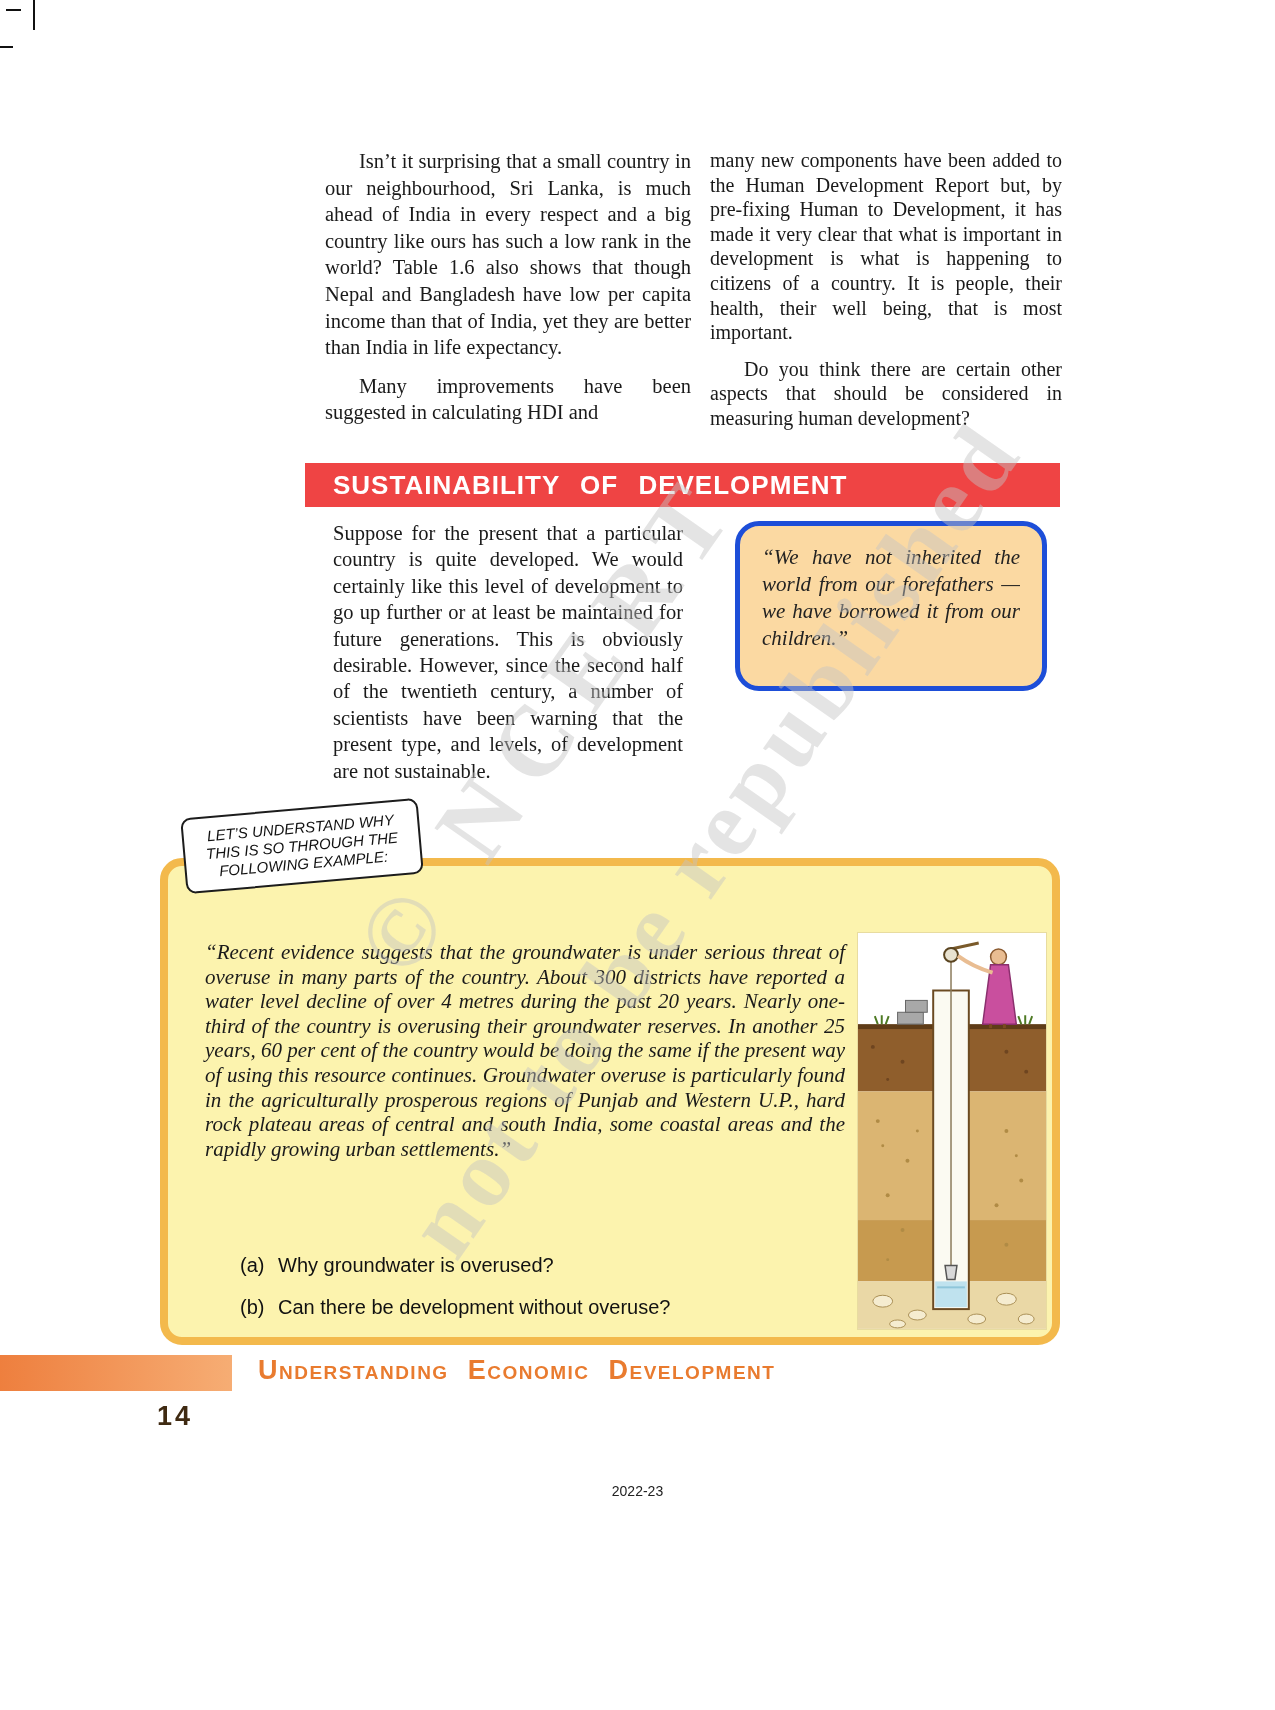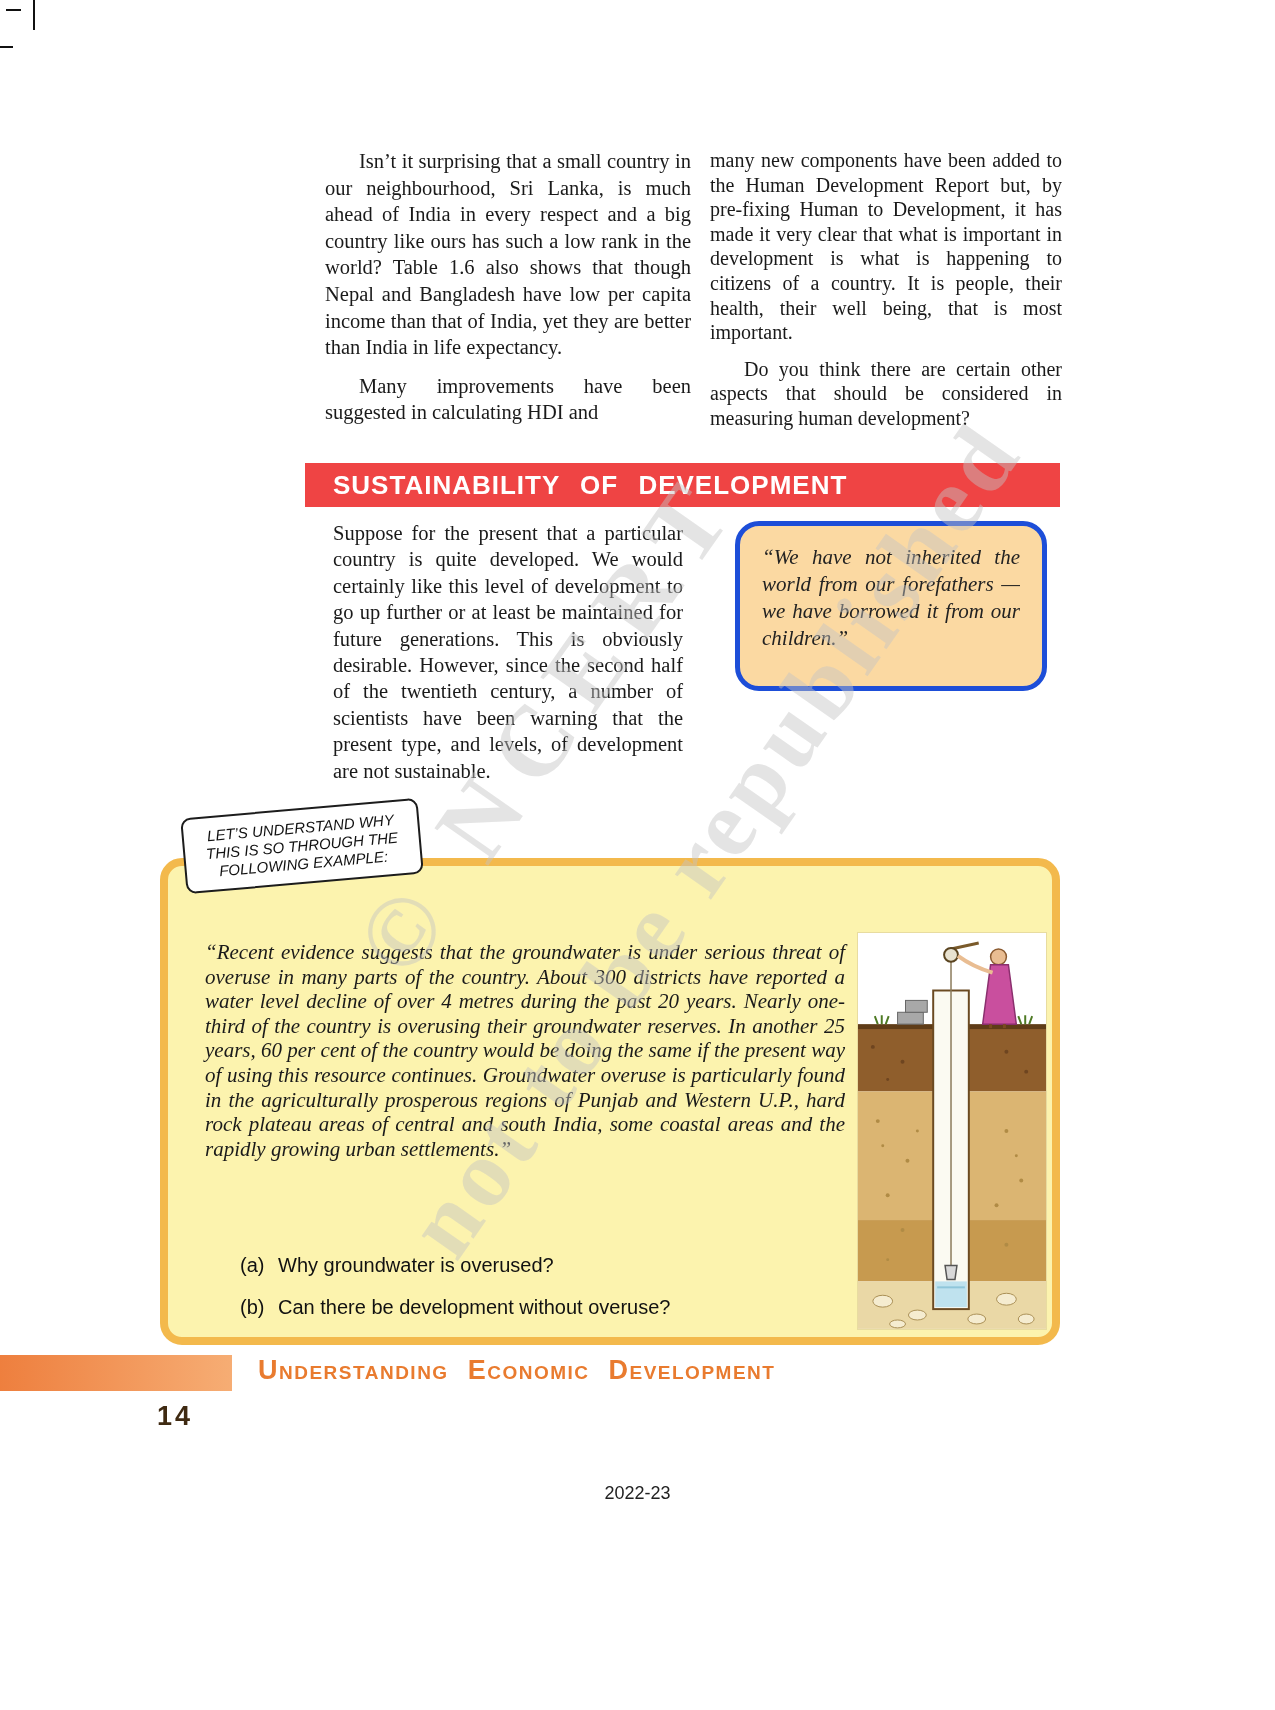--- a/index.html
+++ b/index.html
@@ -84,21 +84,21 @@
 
   
   .footer-bar{position:absolute;left:0;top:1355px;width:232px;height:36px;
     background:linear-gradient(90deg,#ee7f3e,#f6ad74);}
   .page-num{position:absolute;left:157px;top:1357px;z-index:2;
     font-family:"Liberation Sans",sans-serif;font-weight:bold;font-size:27px;color:#3f2a12;letter-spacing:3px;margin-top:44px;}
   .footer-title{position:absolute;left:258px;top:1355px;
     font-family:"Liberation Sans",sans-serif;font-weight:bold;font-size:27px;color:#e97b2f;
     font-variant:small-caps;letter-spacing:1.5px;word-spacing:10px;}
   .year{position:absolute;left:0;right:0;top:1483px;text-align:center;
-    font-family:"Liberation Sans",sans-serif;font-size:18px;color:#222;}
+    font-family:"Liberation Sans",sans-serif;font-size:14px;color:#222;}
 </style>
 </head>
 <body>
 
 <div class="page">
 
   <div class="mark mark-h1"></div>
   <div class="mark mark-v"></div>
   <div class="mark mark-h2"></div>
 

